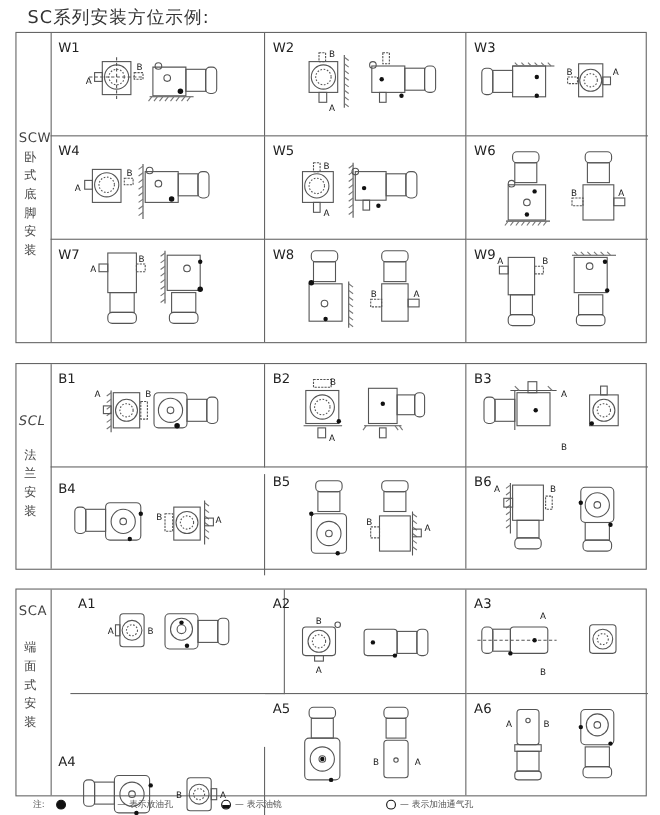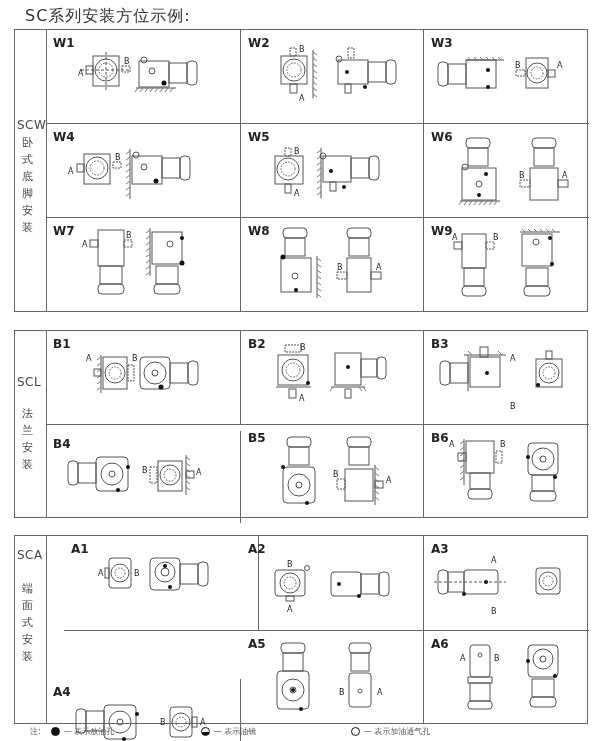--- a/index.html
+++ b/index.html
@@ -6,21 +6,21 @@
   body{width:600px;height:741px;position:relative;overflow:hidden;font-family:"DejaVu Sans","Liberation Sans",sans-serif;color:#222;}
   .title{position:absolute;left:25px;top:6px;font-size:16px;letter-spacing:1px;color:#333;}
   .section{position:absolute;left:14px;width:574px;border:1px solid #666;box-sizing:border-box;}
   .side{position:absolute;left:0;top:0;bottom:0;width:31px;border-right:1px solid #666;}
   .code{position:absolute;left:2px;font-size:12px;color:#444;letter-spacing:.5px;}
   .vtext{position:absolute;left:7px;font-size:11px;line-height:17px;color:#444;width:14px;}
   .grid{position:absolute;left:31px;right:0;top:0;bottom:0;}
   .cell{position:absolute;border-right:1px solid #666;border-bottom:1px solid #666;box-sizing:border-box;}
   .cell.lastcol{border-right:none;}
   .cell.lastrow{border-bottom:none;}
-  .clabel{position:absolute;left:7px;top:6px;font-size:12px;font-weight:bold;color:#222;}
+  .clabel{position:absolute;left:7px;top:6px;font-size:12px;font-weight:normal;color:#222;}
   .cell svg{position:absolute;left:0;top:0;}
   .legend{position:absolute;left:30px;top:726px;font-size:8px;color:#555;display:flex;align-items:center;}
   .legend .item{display:flex;align-items:center;margin-right:0;}
   .dot{display:inline-block;width:9px;height:9px;border-radius:50%;border:1px solid #111;box-sizing:border-box;margin-right:4px;}
   .dot.fill{background:#111;}
   .dot.half{background:linear-gradient(#fff 50%, #111 50%);}
   .dot.empty{background:#fff;}
 </style>
 </head>
 <body>
@@ -244,21 +244,21 @@
           <circle cx="128" cy="46" r="2" fill="#111"></circle>
         <text x="28" y="22" font-size="8" fill="#222">A</text>
         <text x="69" y="22" font-size="8" fill="#222">B</text>
       </svg>
     </div>
   </div>
 </div>
 
 <div class="section" style="top:330px;height:188px;">
   <div class="side">
-    <div class="code" style="top:44px;">SCL</div>
+    <div class="code" style="top:44px;font-style:italic;">SCL</div>
     <div class="vtext" style="top:74px;">
       <div>法</div>
       <div>兰</div>
       <div>安</div>
       <div>装</div>
     </div>
   </div>
   <div class="grid">
     <div class="cell" style="left:0;top:0;width:195px;height:94px;">
       <div class="clabel">B1</div>
@@ -527,21 +527,21 @@
           <circle cx="131" cy="45" r="2" fill="#111"></circle>
         <text x="36" y="30" font-size="8" fill="#222">A</text>
         <text x="70" y="30" font-size="8" fill="#222">B</text>
       </svg>
     </div>
   </div>
 </div>
 
 <div class="legend">
   <span style="margin-right:10px;">注:</span>
-  <span class="item" style="width:150px;">
+  <span class="item" style="width:150px;gap:43px;">
     <span class="dot fill"></span>
     <span>— 表示放油孔</span>
   </span>
   <span class="item" style="width:150px;">
     <span class="dot half"></span>
     <span>— 表示油镜</span>
   </span>
   <span class="item">
     <span class="dot empty"></span>
     <span>— 表示加油通气孔</span>

